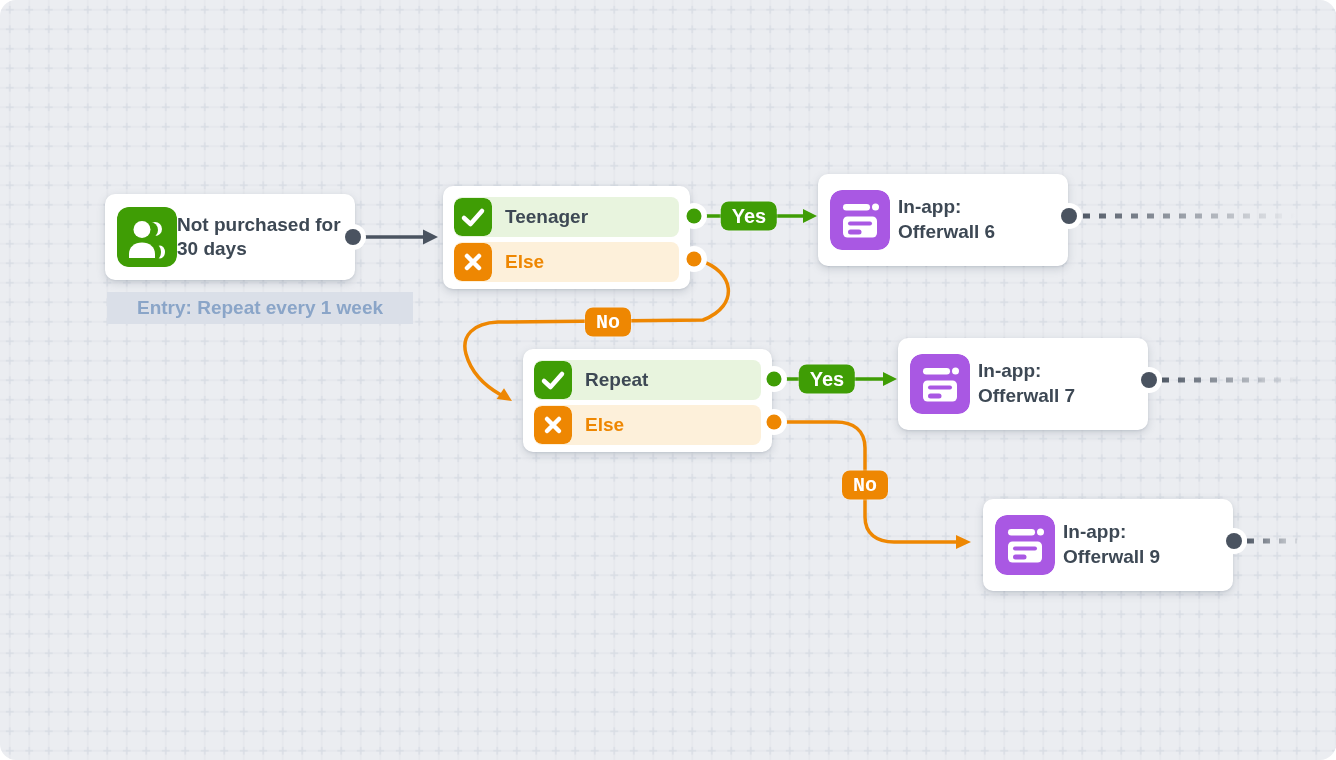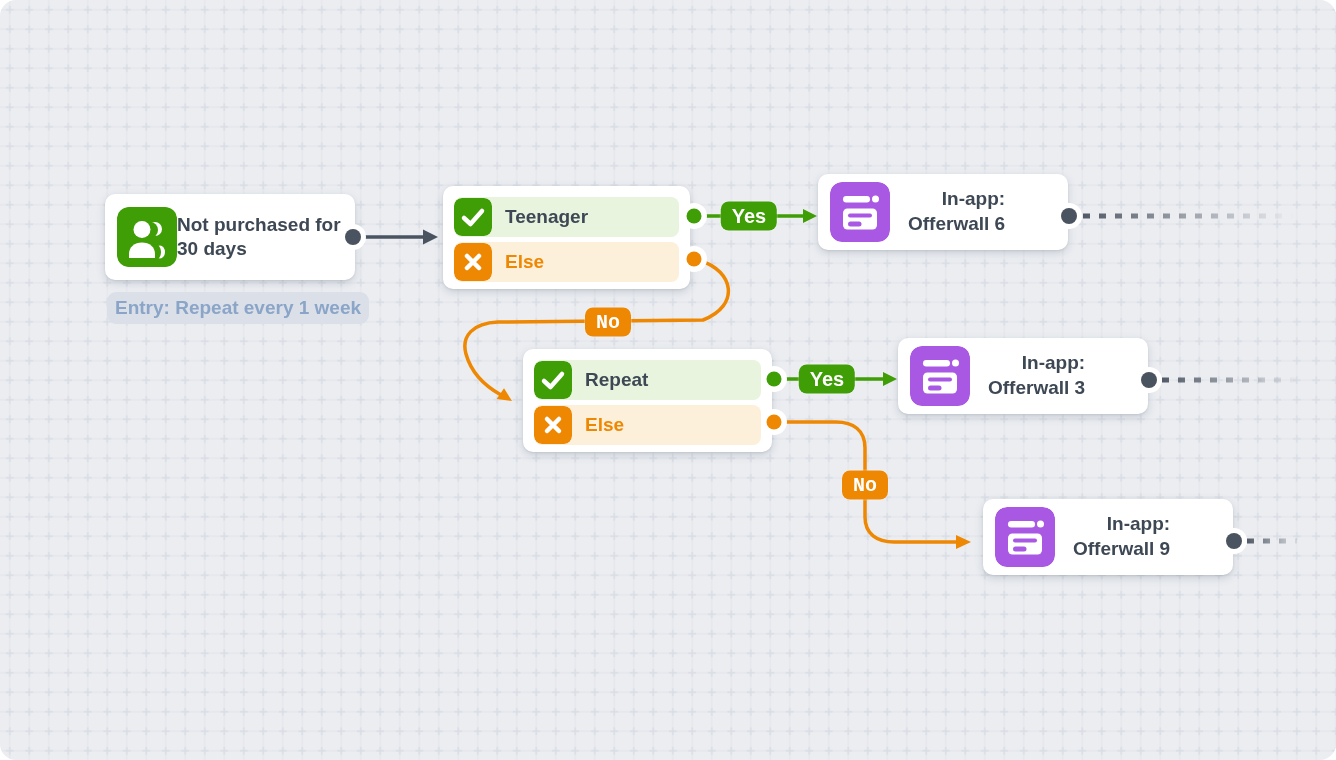--- a/index.html
+++ b/index.html
@@ -22,21 +22,21 @@
   #condition1 { left:443px; top:186px; width:247px; height:103px; }
   #condition2 { left:523px; top:349px; width:249px; height:103px; }
   .cond-row { height:40px; border-radius:8px; display:flex; align-items:center; margin-bottom:5px; }
   .cond-row:last-child { margin-bottom:8px; }
   .cond-row.green { background:var(--green-row-bg,#e8f4de); }
   .cond-row.orange { background:var(--orange-row-bg,#fdf0da); }
   .cond-icon { width:38px; height:38px; flex:0 0 38px; border-radius:8px; display:block; }
   .cond-label { padding-left:13px; font-size:19px; font-weight:700; }
   .cond-row.green .cond-label { color:var(--text-dark,#3d4854); }
   .cond-row.orange .cond-label { color:var(--orange,#ee8702); }
-  .offer-node { width:250px; height:76px; padding:0 12px; gap:18px;text-align:right; }
+  .offer-node { width:250px; height:92px; padding:0 12px; gap:8px; }
   #offerwall1 { left:818px; top:174px; }
   #offerwall2 { left:898px; top:338px; }
   #offerwall3 { left:983px; top:499px; }
   .offer-title { font-size:19px; font-weight:700; color:var(--text-dark,#3d4854); line-height:1.3; }
   .offer-title span { display:block; }
   .node-icon { display:block; border-radius:12px; }
   
   .badge {
     position:absolute; transform:translate(-50%,-50%); z-index:4;
     color:#fff; font-weight:700; font-size:20px; padding:3px 11px; border-radius:8px;
@@ -45,21 +45,21 @@
   .badge.green { background:var(--green,#3f9d05); }
   .badge.orange { background:var(--orange,#ee8702);font-family:Liberation Mono, monospace; }
   #badge-yes1 { left:749px; top:216px; }
   #badge-no1 { left:608px; top:322px; }
   #badge-yes2 { left:827px; top:379px; }
   #badge-no2 { left:865px; top:485px; }
   
   .entry-pill {
     position:absolute; left:107px; top:292px; z-index:2;
     background:var(--entry-label-bg,#dadfe8); color:var(--entry-label-text,#8aa5c8);
-    font-size:19px; font-weight:700; padding:5px 8px; border-radius:9px;text-align:center;
+    font-size:19px; font-weight:700; padding:5px 30px; border-radius:0;text-align:center;
   }
 </style>
 </head>
 <body>
 
 <div id="canvas">
 
   <svg class="layer" width="1336" height="760" style="z-index:0">
     <defs>
       <pattern id="grid" width="19.5" height="19.5" patternUnits="userSpaceOnUse">
@@ -204,21 +204,21 @@
     <svg class="node-icon" width="60" height="60" viewBox="0 0 60 60">
       <rect x="0" y="0" width="60" height="60" rx="12" fill="#a958e3"></rect>
       <rect x="13" y="14" width="27" height="6.5" rx="3.25" fill="#ffffff"></rect>
       <circle cx="45.5" cy="17" r="3.5" fill="#ffffff"></circle>
       <rect x="13" y="26.5" width="34" height="21" rx="4.5" fill="#ffffff"></rect>
       <rect x="18" y="31.5" width="24" height="4" rx="2" fill="#a958e3"></rect>
       <rect x="18" y="39.5" width="13.5" height="5" rx="2.5" fill="#a958e3"></rect>
     </svg>
     <div class="offer-title">
       <span>In-app:</span>
-      <span>Offerwall 3</span>
+      <span>Offerwall 7</span>
     </div>
   </div>
 
   <div class="node offer-node" id="offerwall3">
     <svg class="node-icon" width="60" height="60" viewBox="0 0 60 60">
       <rect x="0" y="0" width="60" height="60" rx="12" fill="#a958e3"></rect>
       <rect x="13" y="14" width="27" height="6.5" rx="3.25" fill="#ffffff"></rect>
       <circle cx="45.5" cy="17" r="3.5" fill="#ffffff"></circle>
       <rect x="13" y="26.5" width="34" height="21" rx="4.5" fill="#ffffff"></rect>
       <rect x="18" y="31.5" width="24" height="4" rx="2" fill="#a958e3"></rect>

